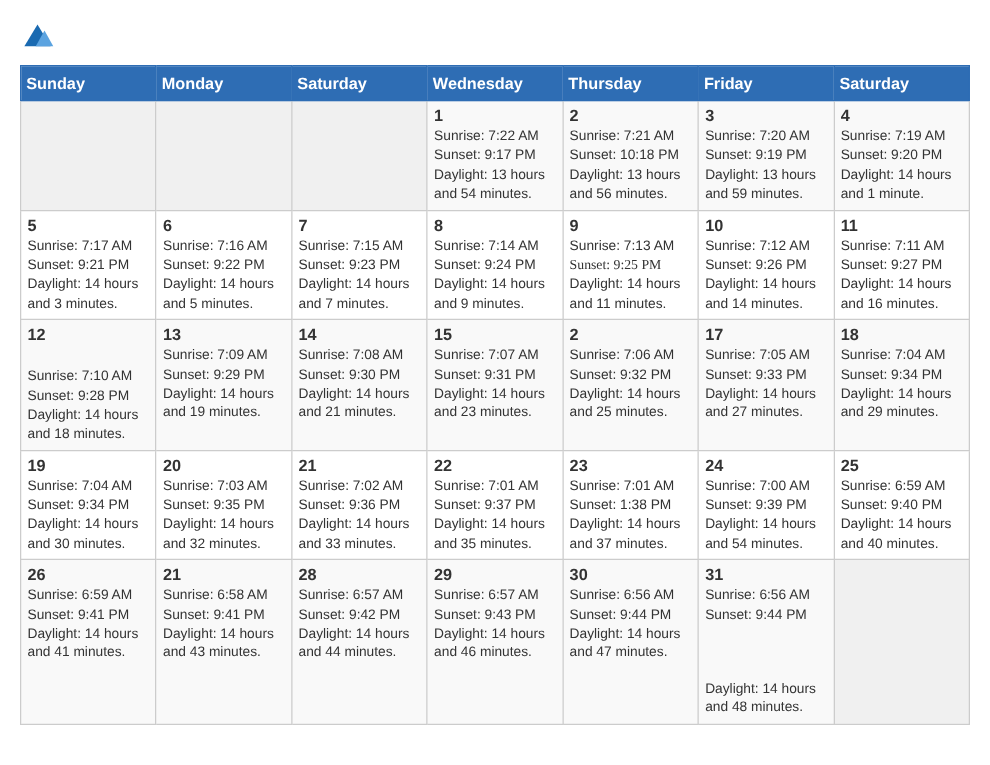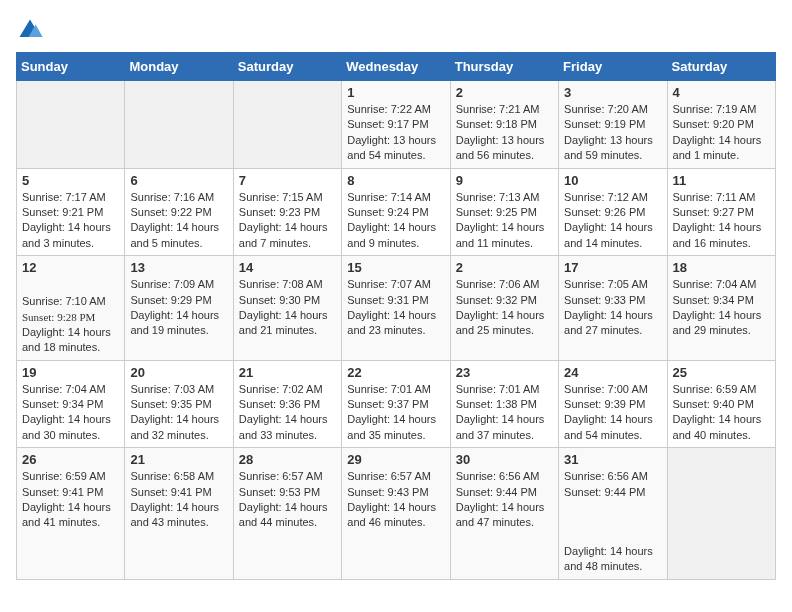--- a/index.html
+++ b/index.html
@@ -129,21 +129,21 @@
           <div class="day-info">
             <span style="display: block;">Sunrise: 7:22 AM</span>
             <span style="display: block;">Sunset: 9:17 PM</span>
             <span style="display: block;">Daylight: 13 hours and 54 minutes.</span>
           </div>
         </td>
         <td>
           <span class="day-number">2</span>
           <div class="day-info">
             <span style="display: block;">Sunrise: 7:21 AM</span>
-            <span style="display: block;">Sunset: 9:18 PM</span>
+            <span style="display: block;">Sunset: 10:18 PM</span>
             <span style="display: block;">Daylight: 13 hours and 56 minutes.</span>
           </div>
         </td>
         <td>
           <span class="day-number">3</span>
           <div class="day-info">
             <span style="display: block;">Sunrise: 7:20 AM</span>
             <span style="display: block;">Sunset: 9:19 PM</span>
             <span style="display: block;">Daylight: 13 hours and 59 minutes.</span>
           </div>
@@ -187,21 +187,21 @@
           <div class="day-info">
             <span style="display: block;">Sunrise: 7:14 AM</span>
             <span style="display: block;">Sunset: 9:24 PM</span>
             <span style="display: block;">Daylight: 14 hours and 9 minutes.</span>
           </div>
         </td>
         <td>
           <span class="day-number">9</span>
           <div class="day-info">
             <span style="display: block;">Sunrise: 7:13 AM</span>
-            <span style="display: block;">Sunset: 9:25 PM</span>
+            <span style="display: block; font-family: Liberation Serif, serif;">Sunset: 9:25 PM</span>
             <span style="display: block;">Daylight: 14 hours and 11 minutes.</span>
           </div>
         </td>
         <td>
           <span class="day-number">10</span>
           <div class="day-info">
             <span style="display: block;">Sunrise: 7:12 AM</span>
             <span style="display: block;">Sunset: 9:26 PM</span>
             <span style="display: block;">Daylight: 14 hours and 14 minutes.</span>
           </div>
@@ -213,21 +213,21 @@
             <span style="display: block;">Sunset: 9:27 PM</span>
             <span style="display: block;">Daylight: 14 hours and 16 minutes.</span>
           </div>
         </td>
       </tr>
       <tr>
         <td>
           <span class="day-number">12</span>
           <div class="day-info">
             <span style="display: block; margin-top: 19px;">Sunrise: 7:10 AM</span>
-            <span style="display: block; font-family: Liberation Serif, serif;">Sunset: 9:28 PM</span>
+            <span style="display: block;">Sunset: 9:28 PM</span>
             <span style="display: block;">Daylight: 14 hours and 18 minutes.</span>
           </div>
         </td>
         <td>
           <span class="day-number">13</span>
           <div class="day-info">
             <span style="display: block;">Sunrise: 7:09 AM</span>
             <span style="display: block;">Sunset: 9:29 PM</span>
             <span style="display: block;">Daylight: 14 hours and 19 minutes.</span>
           </div>
@@ -345,21 +345,21 @@
           <div class="day-info">
             <span style="display: block;">Sunrise: 6:58 AM</span>
             <span style="display: block;">Sunset: 9:41 PM</span>
             <span style="display: block;">Daylight: 14 hours and 43 minutes.</span>
           </div>
         </td>
         <td>
           <span class="day-number">28</span>
           <div class="day-info">
             <span style="display: block;">Sunrise: 6:57 AM</span>
-            <span style="display: block;">Sunset: 9:53 PM</span>
+            <span style="display: block;">Sunset: 9:42 PM</span>
             <span style="display: block;">Daylight: 14 hours and 44 minutes.</span>
           </div>
         </td>
         <td>
           <span class="day-number">29</span>
           <div class="day-info">
             <span style="display: block;">Sunrise: 6:57 AM</span>
             <span style="display: block;">Sunset: 9:43 PM</span>
             <span style="display: block;">Daylight: 14 hours and 46 minutes.</span>
           </div>

